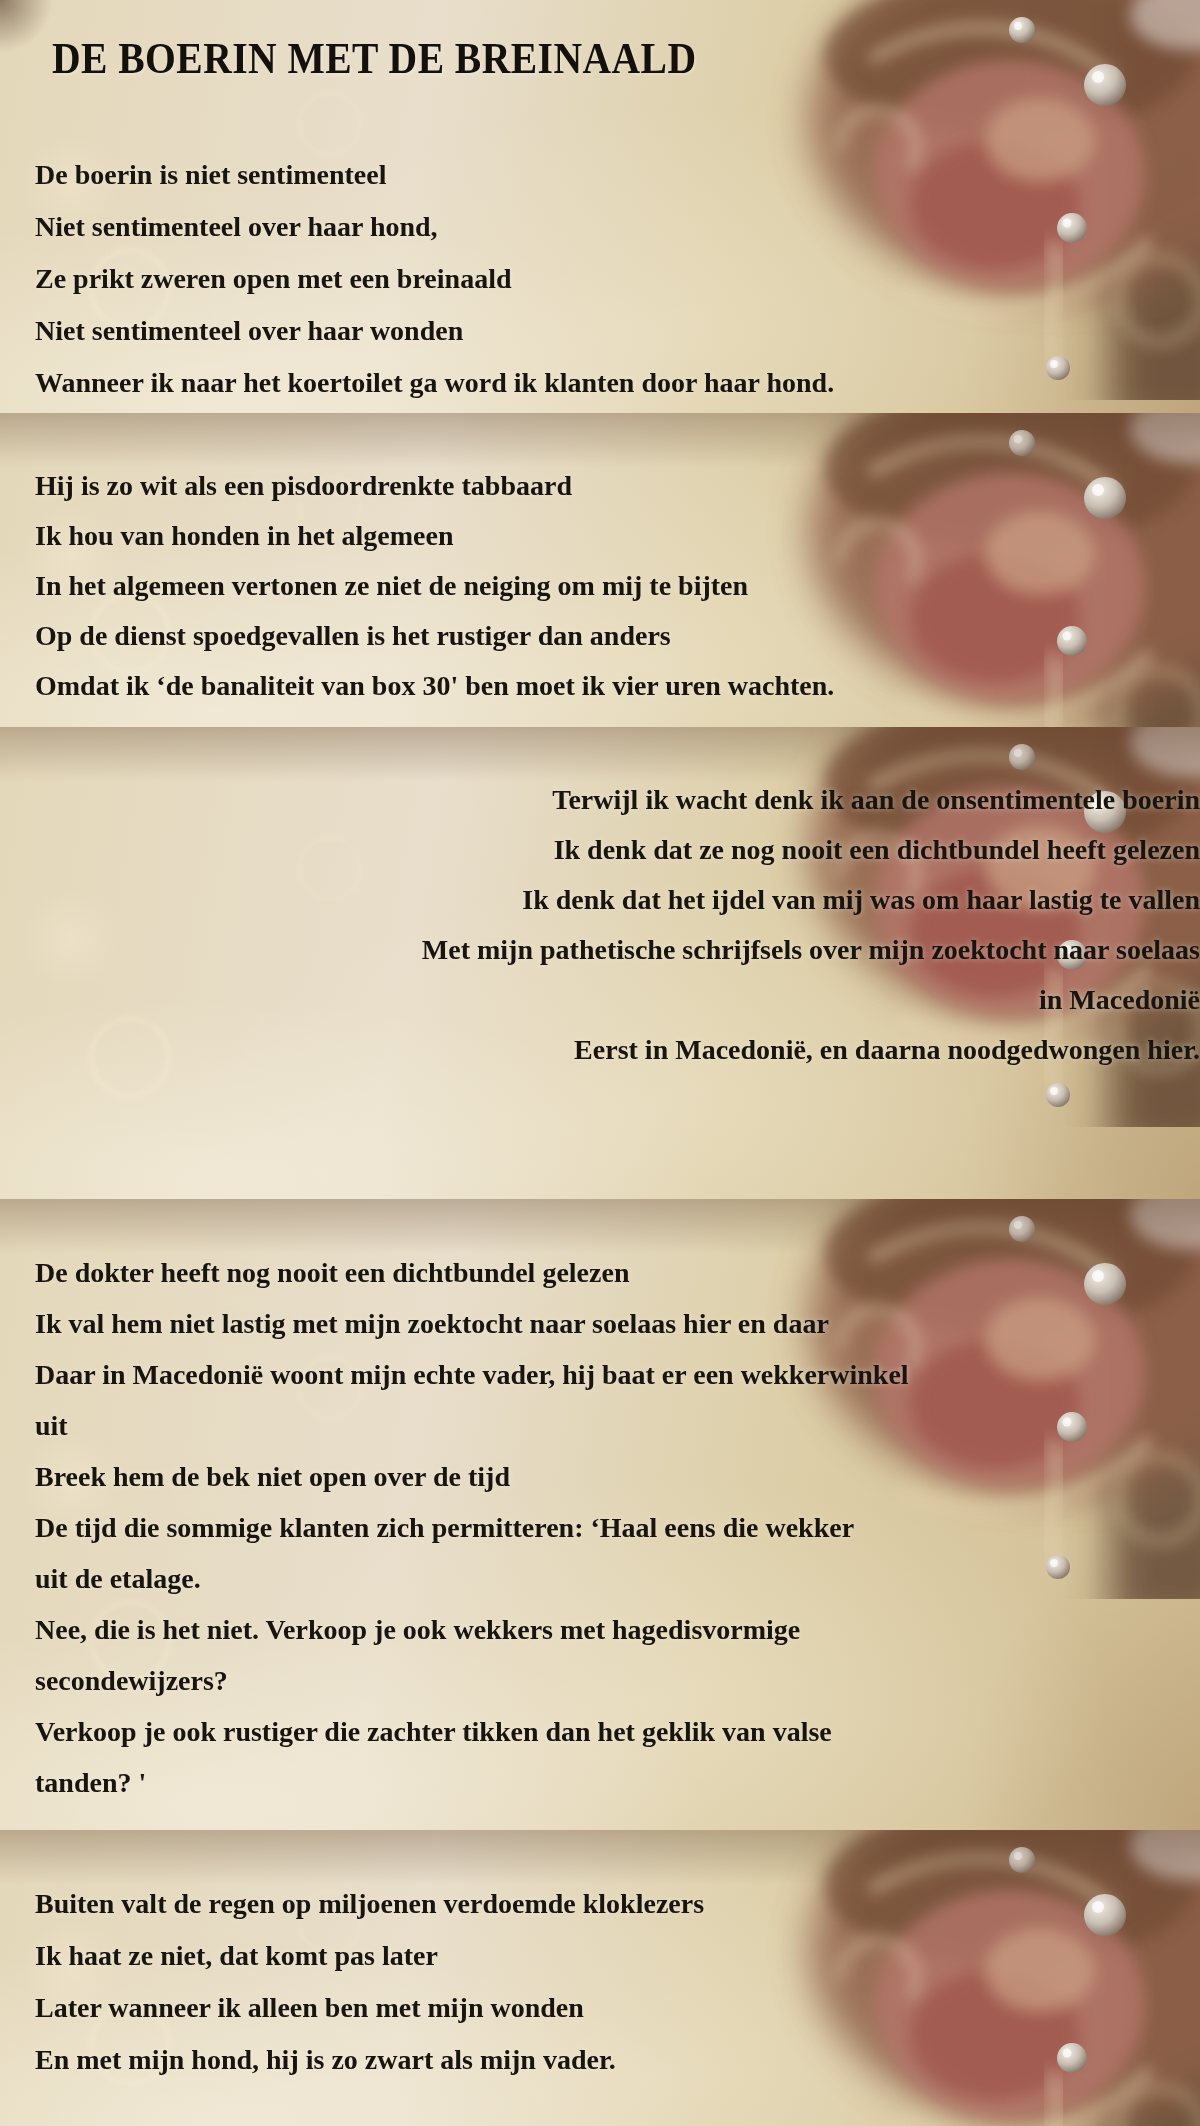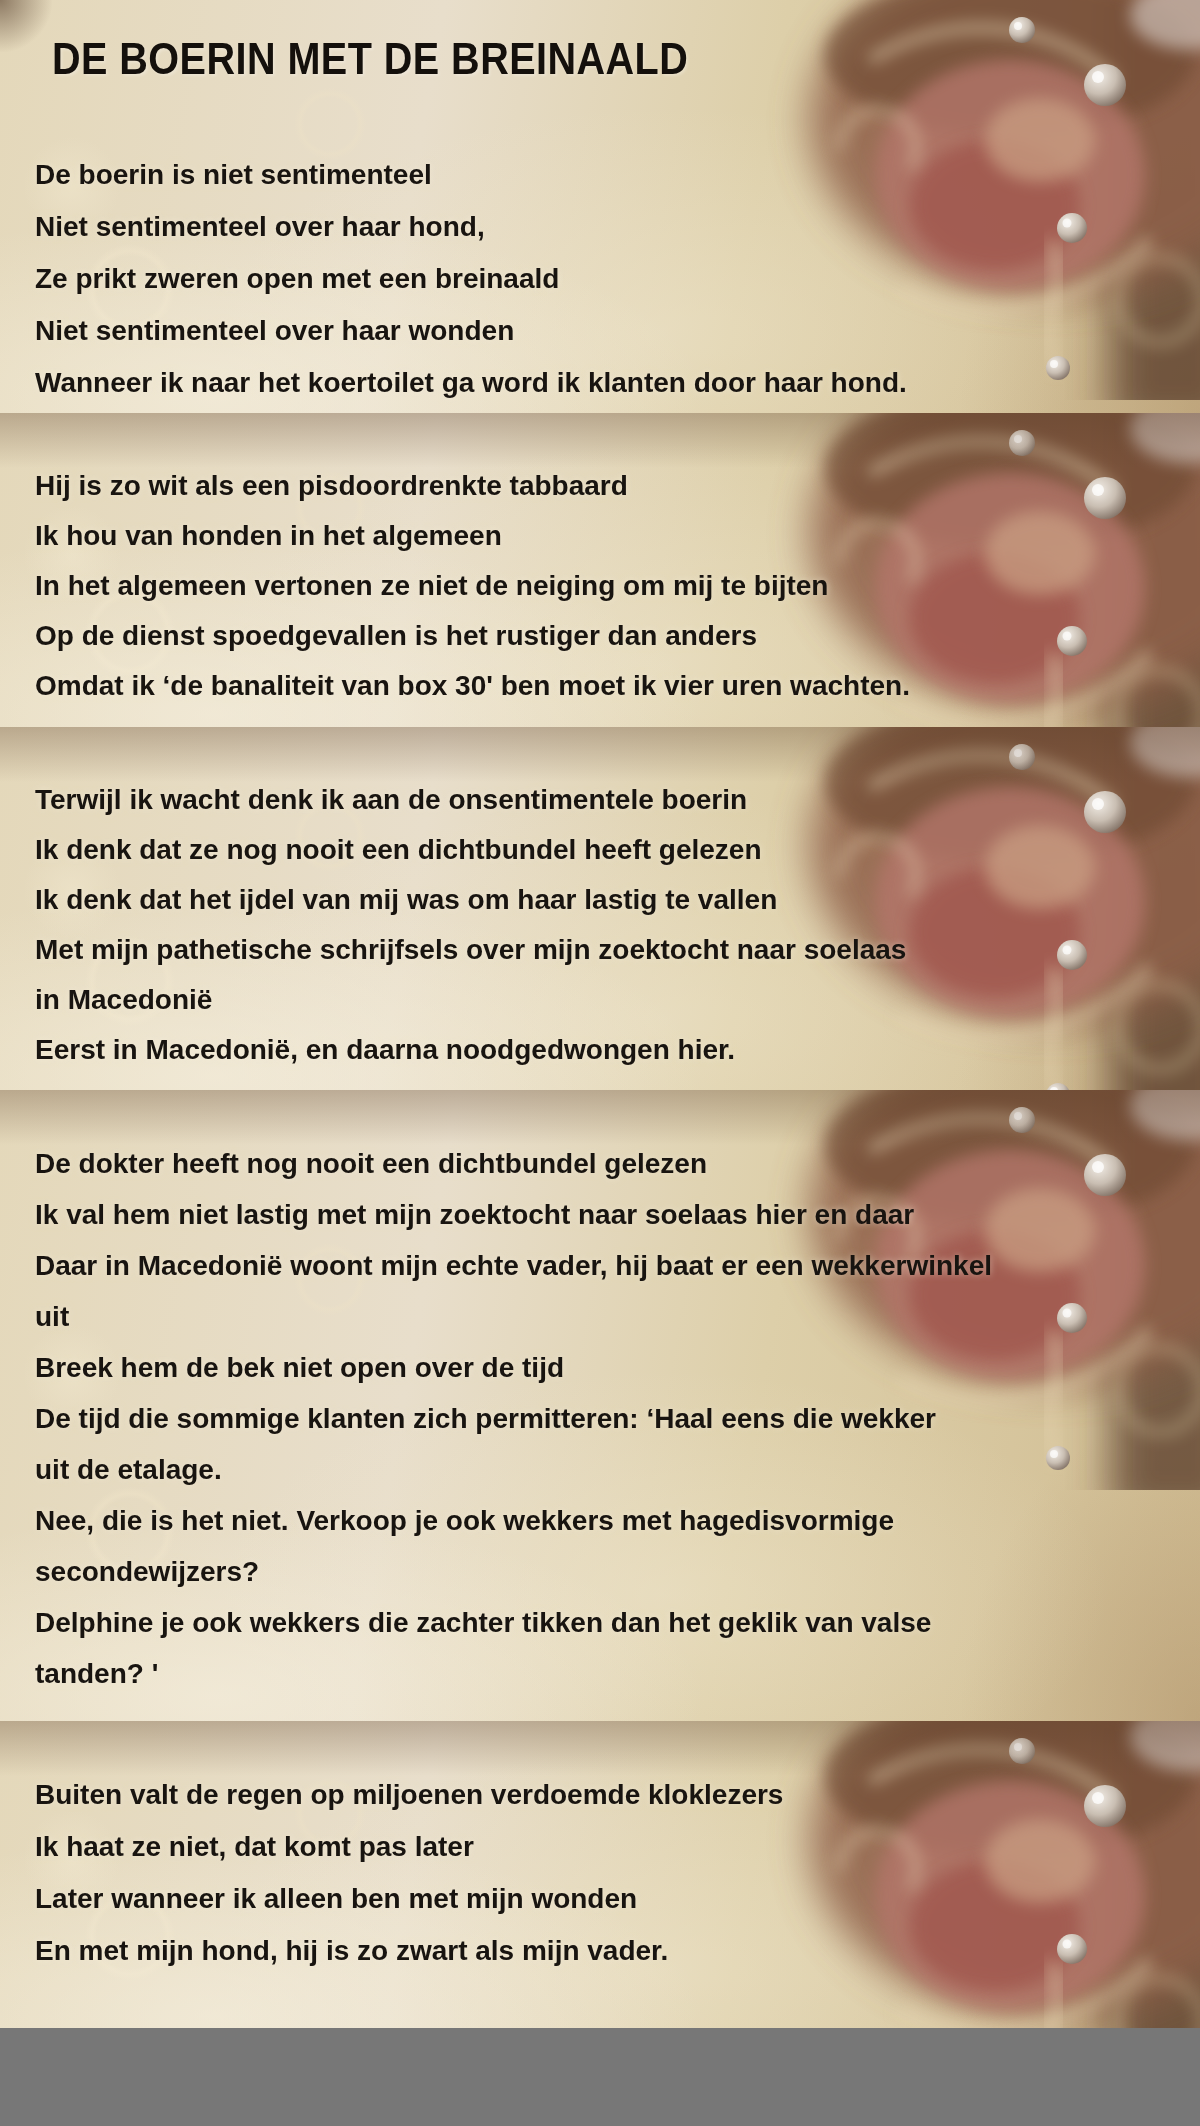--- a/index.html
+++ b/index.html
@@ -1,40 +1,40 @@
 <!DOCTYPE html>
 <html><head>
 <meta charset="utf-8">
 <style>
   html,body{margin:0;padding:0;background:#777;}
   .page{
     position:relative;
     width:1200px;height:2126px;
     margin:0 auto;
     overflow:hidden;
-    font-family:Liberation Sans, sans-serif;
+    font-family:Liberation Serif, serif;
   }
   
   .tile{
     position:relative;
     width:100%;
     overflow:hidden;
     background-color:#e3d7b6;
     background-image:
       radial-gradient(ellipse 700px 260px at 18% 96%, rgba(247,241,224,.60), rgba(247,241,224,0) 70%),
       radial-gradient(ellipse 600px 300px at 55% 80%, rgba(242,233,209,.45), rgba(242,233,209,0) 75%),
       radial-gradient(ellipse 320px 420px at 100% 100%, rgba(164,131,92,.40), rgba(164,131,92,0) 75%),
       radial-gradient(circle 70px at 6% 45%,  rgba(238,228,202,.70), rgba(238,228,202,0) 70%),
       radial-gradient(circle at 130px 70%, rgba(240,228,200,0) 33px, rgba(240,228,200,.45) 38px, rgba(240,228,200,0) 45px),
       radial-gradient(circle at 330px 30%, rgba(240,228,200,0) 26px, rgba(238,226,198,.35) 30px, rgba(240,228,200,0) 36px),
       linear-gradient(100deg,#e4d8ba 0%,#e8decb 35%,#ddcfa9 62%,#d0bc92 100%);
   }
   .t1{height:413px;}
   .t2{height:314px;}
-  .t3{height:363px;}
+  .t3{height:472px;text-align:right;}
   .t4{height:631px;}
   .t5{height:307px;}
   
   .tile.shaded::before{
     content:"";position:absolute;left:0;top:0;right:0;height:55px;z-index:1;
     background:linear-gradient(to bottom, rgba(88,58,36,.30), rgba(88,58,36,0));
   }
   
   .t1::after{
     content:"";position:absolute;left:0;top:0;width:52px;height:52px;z-index:1;
@@ -168,21 +168,21 @@
       <div class="stanza">
           <div class="line">De dokter heeft nog nooit een dichtbundel gelezen</div>
           <div class="line">Ik val hem niet lastig met mijn zoektocht naar soelaas hier en daar</div>
           <div class="line">Daar in Macedonië woont mijn echte vader, hij baat er een wekkerwinkel</div>
           <div class="line">uit</div>
           <div class="line">Breek hem de bek niet open over de tijd</div>
           <div class="line">De tijd die sommige klanten zich permitteren: ‘Haal eens die wekker</div>
           <div class="line">uit de etalage.</div>
           <div class="line">Nee, die is het niet. Verkoop je ook wekkers met hagedisvormige</div>
           <div class="line">secondewijzers?</div>
-          <div class="line">Delphine je ook wekkers die zachter tikken dan het geklik van valse</div>
+          <div class="line">Verkoop je ook rustiger die zachter tikken dan het geklik van valse</div>
           <div class="line">tanden? '</div>
         </div>
     </div>
   </section>
 
   <section class="tile t5 shaded">
     <svg class="rose" viewBox="0 0 480 400">
         <use href="#roseMotif"></use>
       </svg>
     <div class="content">

